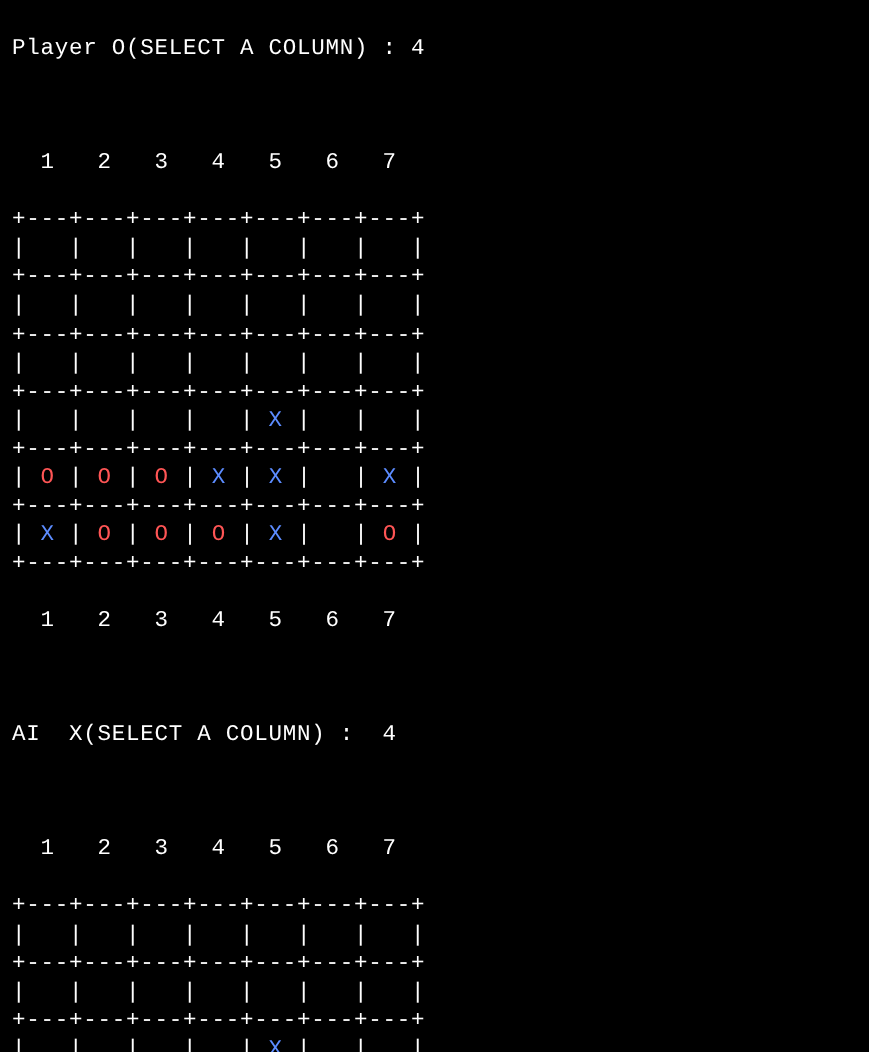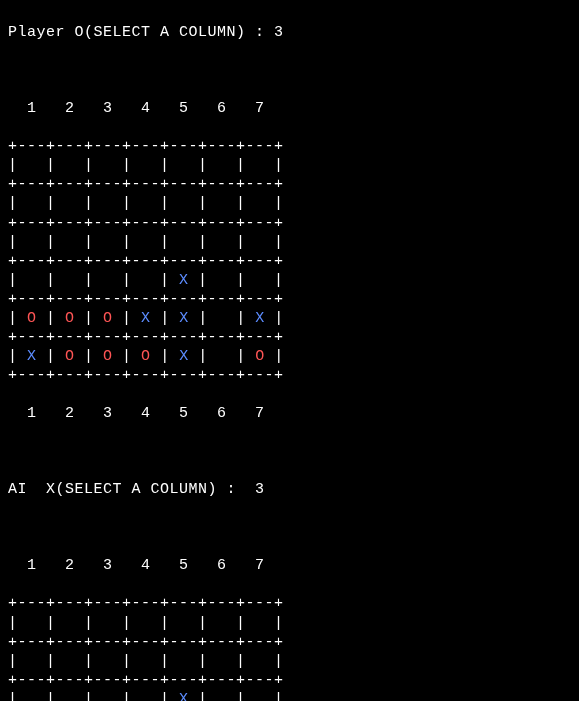--- a/index.html
+++ b/index.html
@@ -4,26 +4,26 @@
 <style>
   html,body{margin:0;padding:0;background:#000;color:#fff;font-family:ui-monospace,Menlo,Consolas,"Courier New",monospace;font-size:15px;line-height:1.27;letter-spacing:0.5px;font-weight:500}
   .wrap{padding:4px 8px 0 8px;white-space:pre}
   .O{color:#ff5555}
   .X{color:#5c8cff}
   .line{display:block}
 </style>
 </head>
 <body>
 <div class="wrap">
-<span class="line"><span>Player O(SELECT A COLUMN) : 3</span></span>
+<span class="line"><span>Player O(SELECT A COLUMN) : 4</span></span>
 <span class="line"> </span>
 <span class="line">  1   2   3   4   5   6   7</span>
 <span id="board1"><span class="line">+---+---+---+---+---+---+---+</span><span class="line">|   |   |   |   |   |   |   |</span><span class="line">+---+---+---+---+---+---+---+</span><span class="line">|   |   |   |   |   |   |   |</span><span class="line">+---+---+---+---+---+---+---+</span><span class="line">|   |   |   |   |   |   |   |</span><span class="line">+---+---+---+---+---+---+---+</span><span class="line">|   |   |   |   | <span class="X">X</span> |   |   |</span><span class="line">+---+---+---+---+---+---+---+</span><span class="line">| <span class="O">O</span> | <span class="O">O</span> | <span class="O">O</span> | <span class="X">X</span> | <span class="X">X</span> |   | <span class="X">X</span> |</span><span class="line">+---+---+---+---+---+---+---+</span><span class="line">| <span class="X">X</span> | <span class="O">O</span> | <span class="O">O</span> | <span class="O">O</span> | <span class="X">X</span> |   | <span class="O">O</span> |</span><span class="line">+---+---+---+---+---+---+---+</span></span>
 <span class="line">  1   2   3   4   5   6   7</span>
 <span class="line"> </span>
-<span class="line"><span>AI  X(SELECT A COLUMN) :  3</span></span>
+<span class="line"><span>AI  X(SELECT A COLUMN) :  4</span></span>
 <span class="line"> </span>
 <span class="line">  1   2   3   4   5   6   7</span>
 <span id="board2"><span class="line">+---+---+---+---+---+---+---+</span><span class="line">|   |   |   |   |   |   |   |</span><span class="line">+---+---+---+---+---+---+---+</span><span class="line">|   |   |   |   |   |   |   |</span><span class="line">+---+---+---+---+---+---+---+</span><span class="line">|   |   |   |   | <span class="X">X</span> |   |   |</span></span>
 
 
 
 </div>
 
 </body></html>

